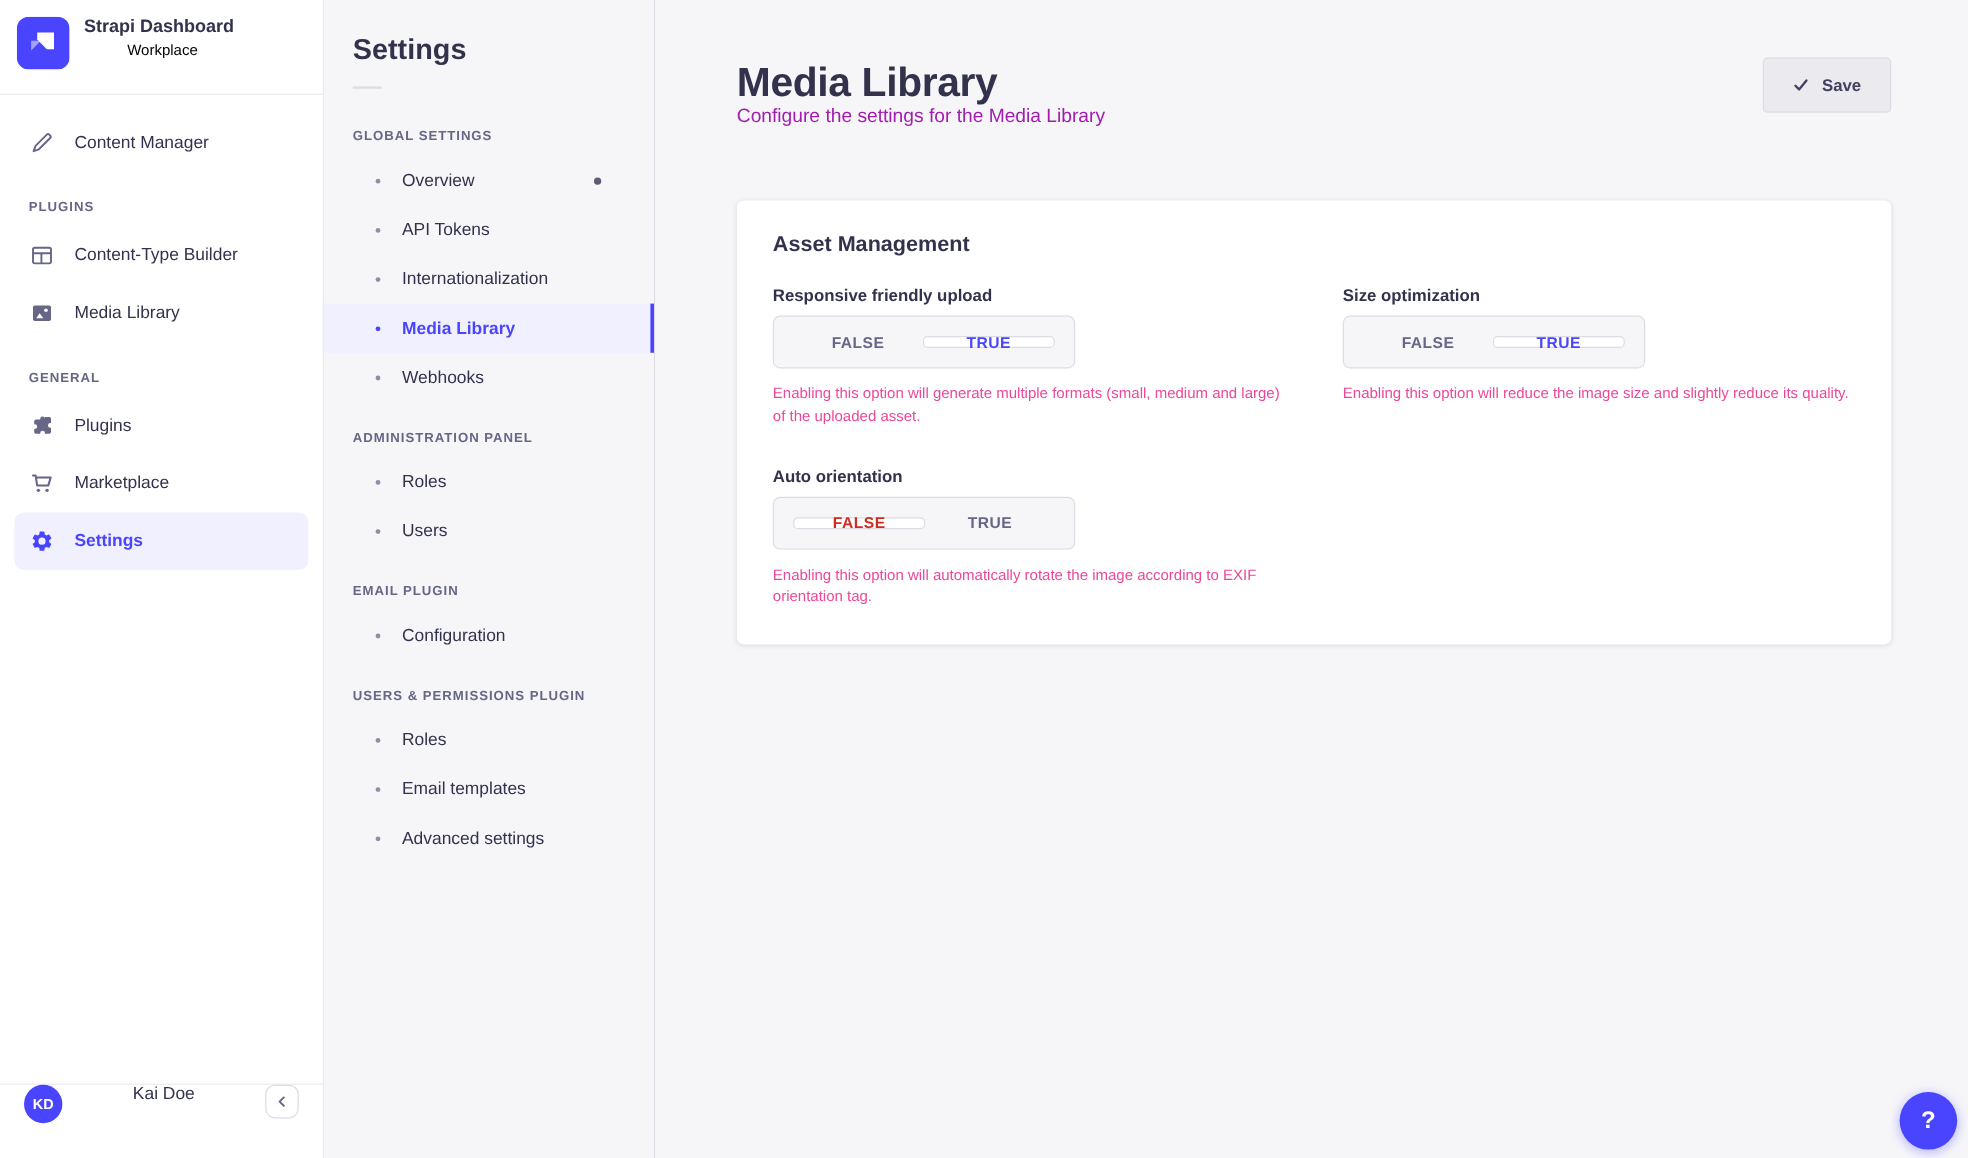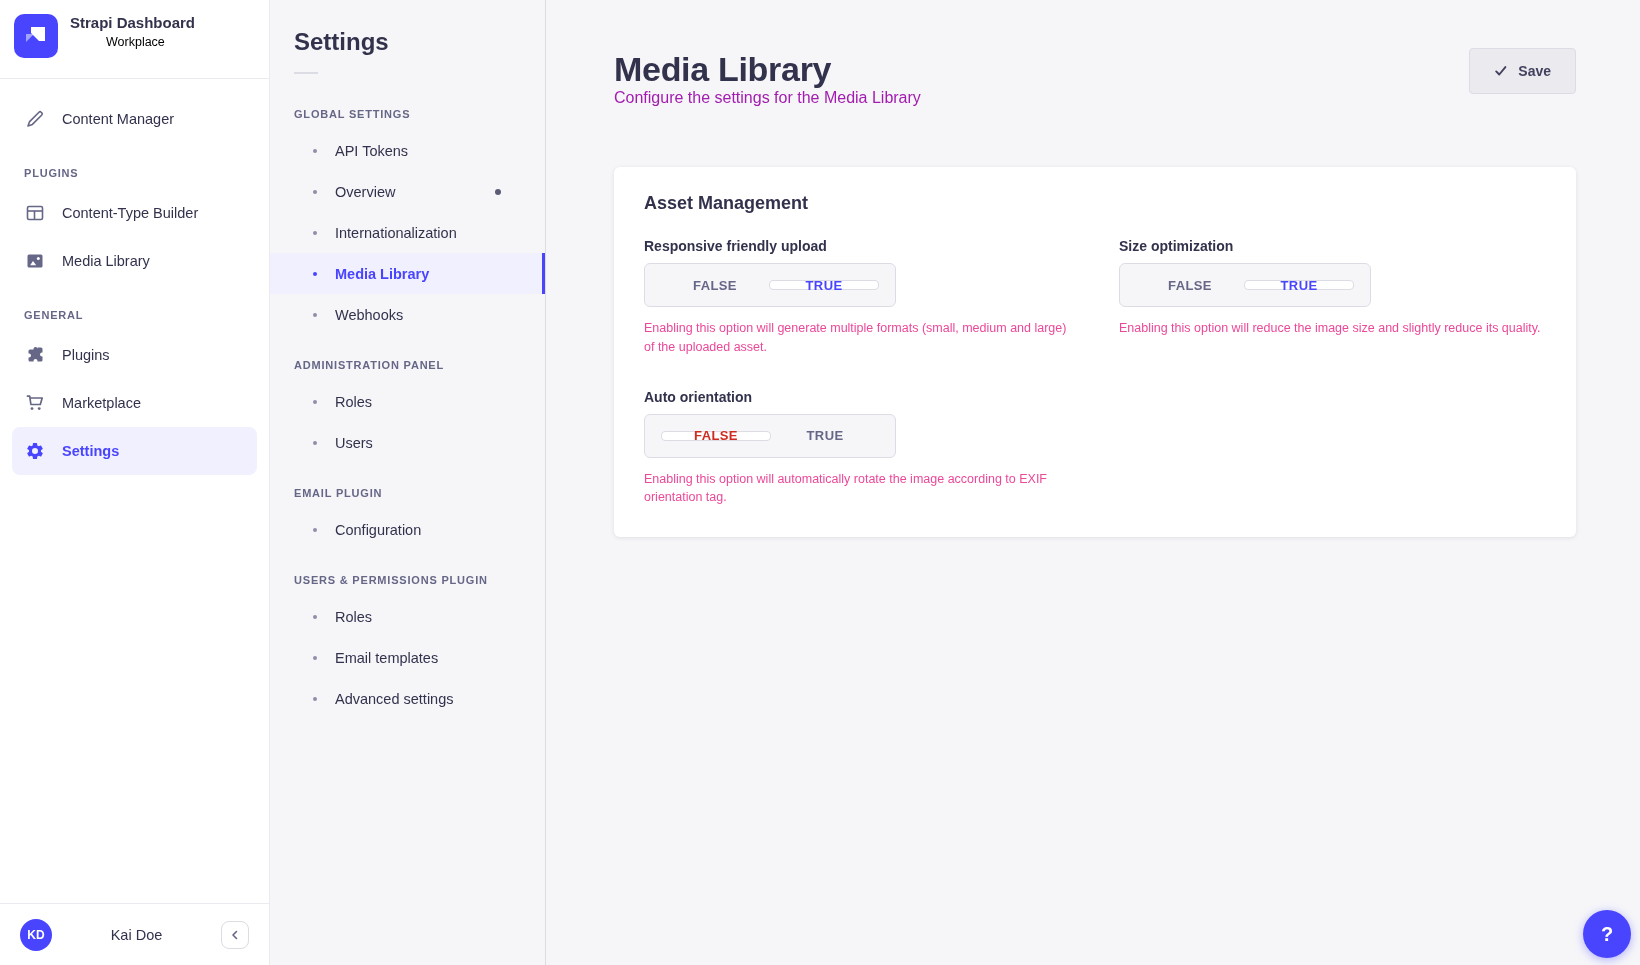--- a/index.html
+++ b/index.html
@@ -35,21 +35,21 @@
   .pnav-item.active { background:#f0f0ff; color:#4945ff; font-weight:600; }
   .pnav-section-label {
     margin:24px 24px 2px; font-size:11px; font-weight:700;
     letter-spacing:.8px; color:#666687; text-transform:uppercase;
   }
   .pnav-group { margin-top:10px; }
 
   .pnav-footer {
     position:absolute; left:0; right:0; bottom:0; height:62px;
     border-top:1px solid #eaeaef;
-    display:flex; align-items:center; padding:0 20px;
+    display:flex; align-items:flex-start; padding:0 20px;
   }
   .avatar {
     width:32px; height:32px; border-radius:50%; background:#4945ff;
     color:#fff; font-size:12px; font-weight:700;
     display:flex; align-items:center; justify-content:center; flex:none;
   }
   .user-name { flex:1; text-align:center; font-size:14.5px; color:#32324d; }
   .collapse-btn {
     width:28px; height:28px; border:1px solid #dcdce4; border-radius:8px;
     background:#fff; display:flex; align-items:center; justify-content:center;
@@ -238,26 +238,26 @@
 </aside>
 
 <aside class="subnav">
   <div class="subnav-title">Settings</div>
   <div class="subnav-divider"></div>
 
   <div class="subnav-section-label">GLOBAL SETTINGS</div>
   <div class="subnav-items">
     <div class="subnav-item">
       <span class="bullet"></span>
-      <span>API Tokens</span>
-    </div>
-    <div class="subnav-item">
-      <span class="bullet"></span>
       <span>Overview</span>
       <span class="notif-dot"></span>
+    </div>
+    <div class="subnav-item">
+      <span class="bullet"></span>
+      <span>API Tokens</span>
     </div>
     <div class="subnav-item">
       <span class="bullet"></span>
       <span>Internationalization</span>
     </div>
     <div class="subnav-item active">
       <span class="bullet"></span>
       <span>Media Library</span>
     </div>
     <div class="subnav-item">

